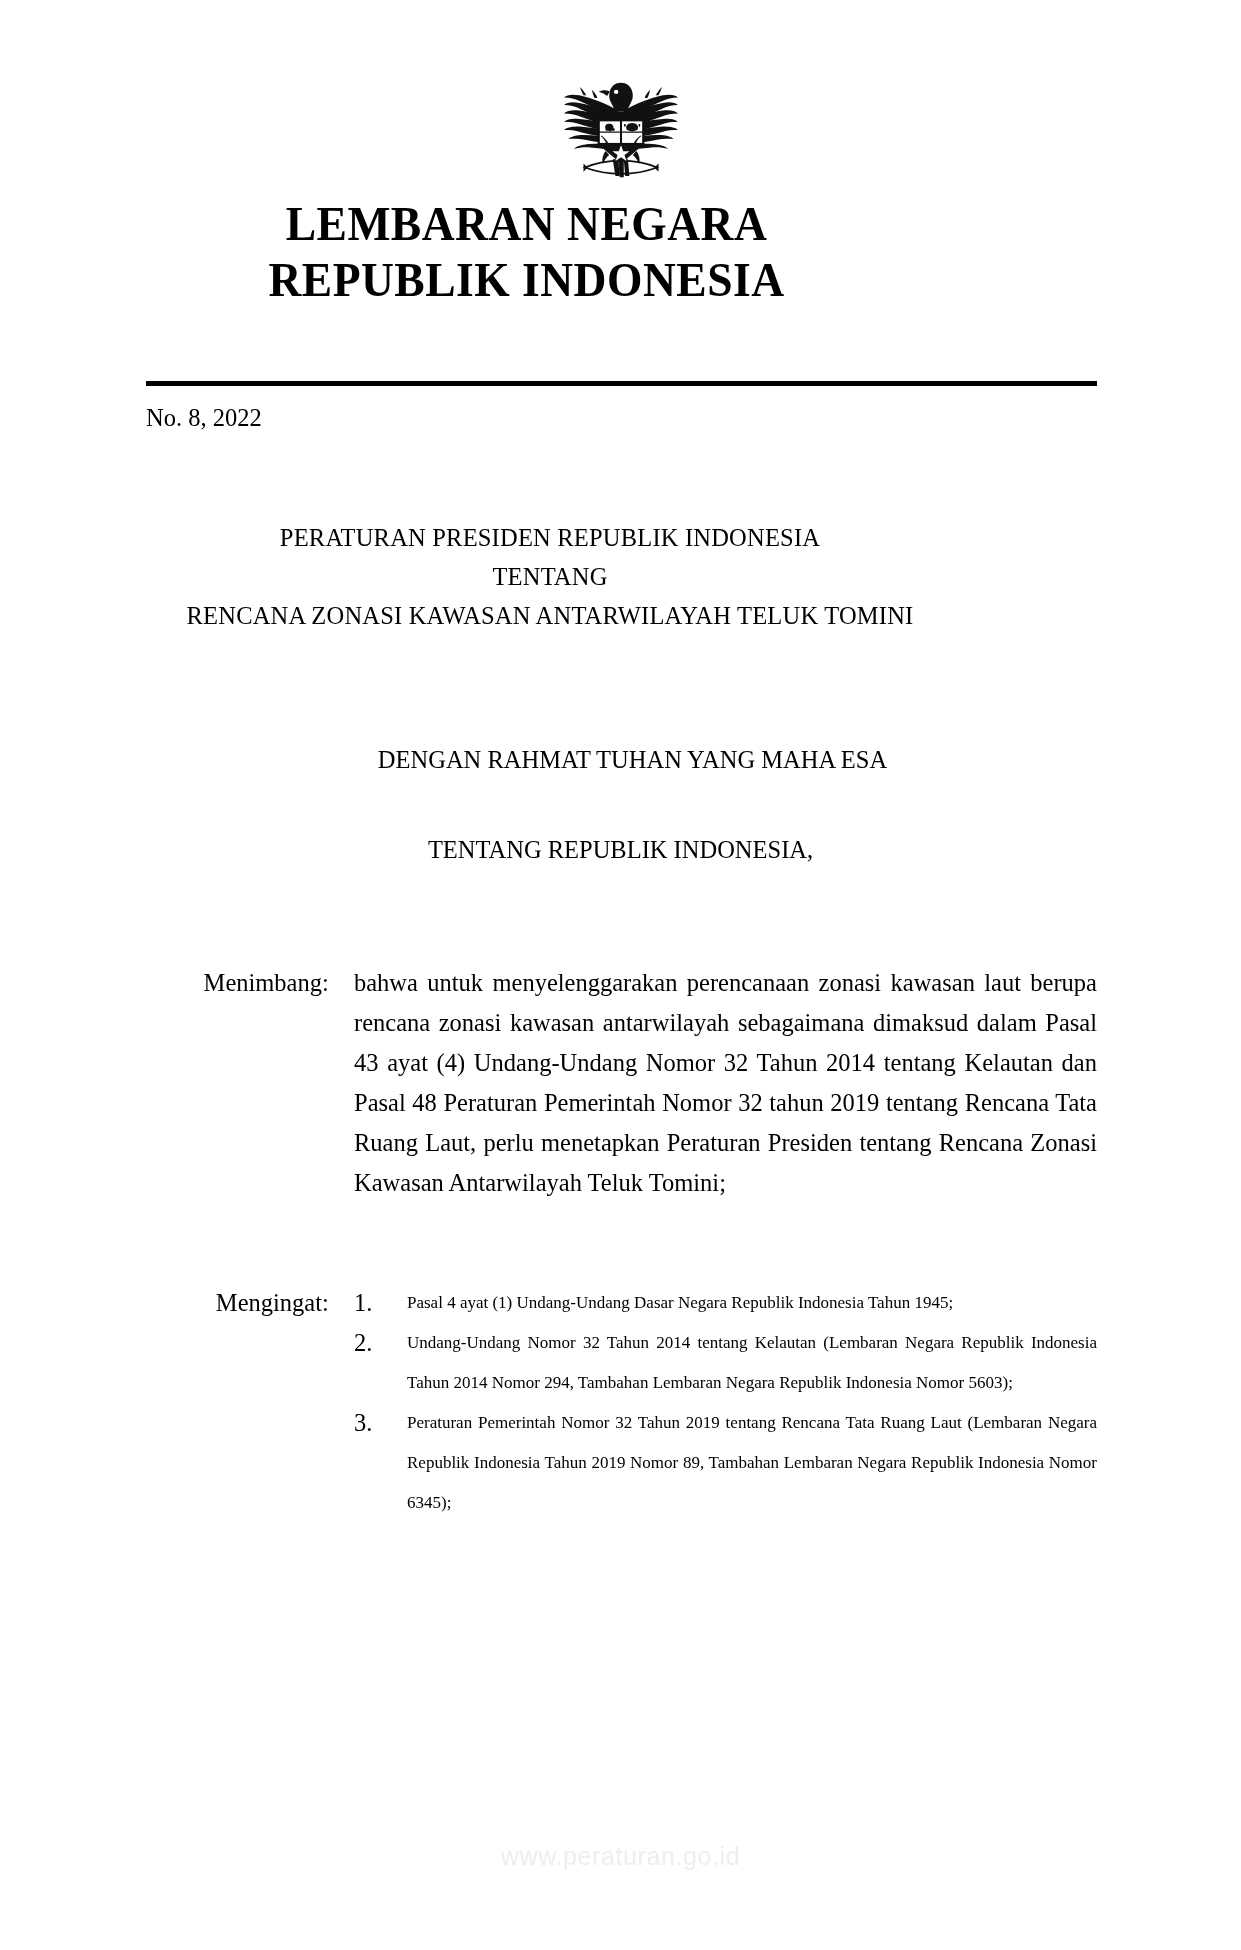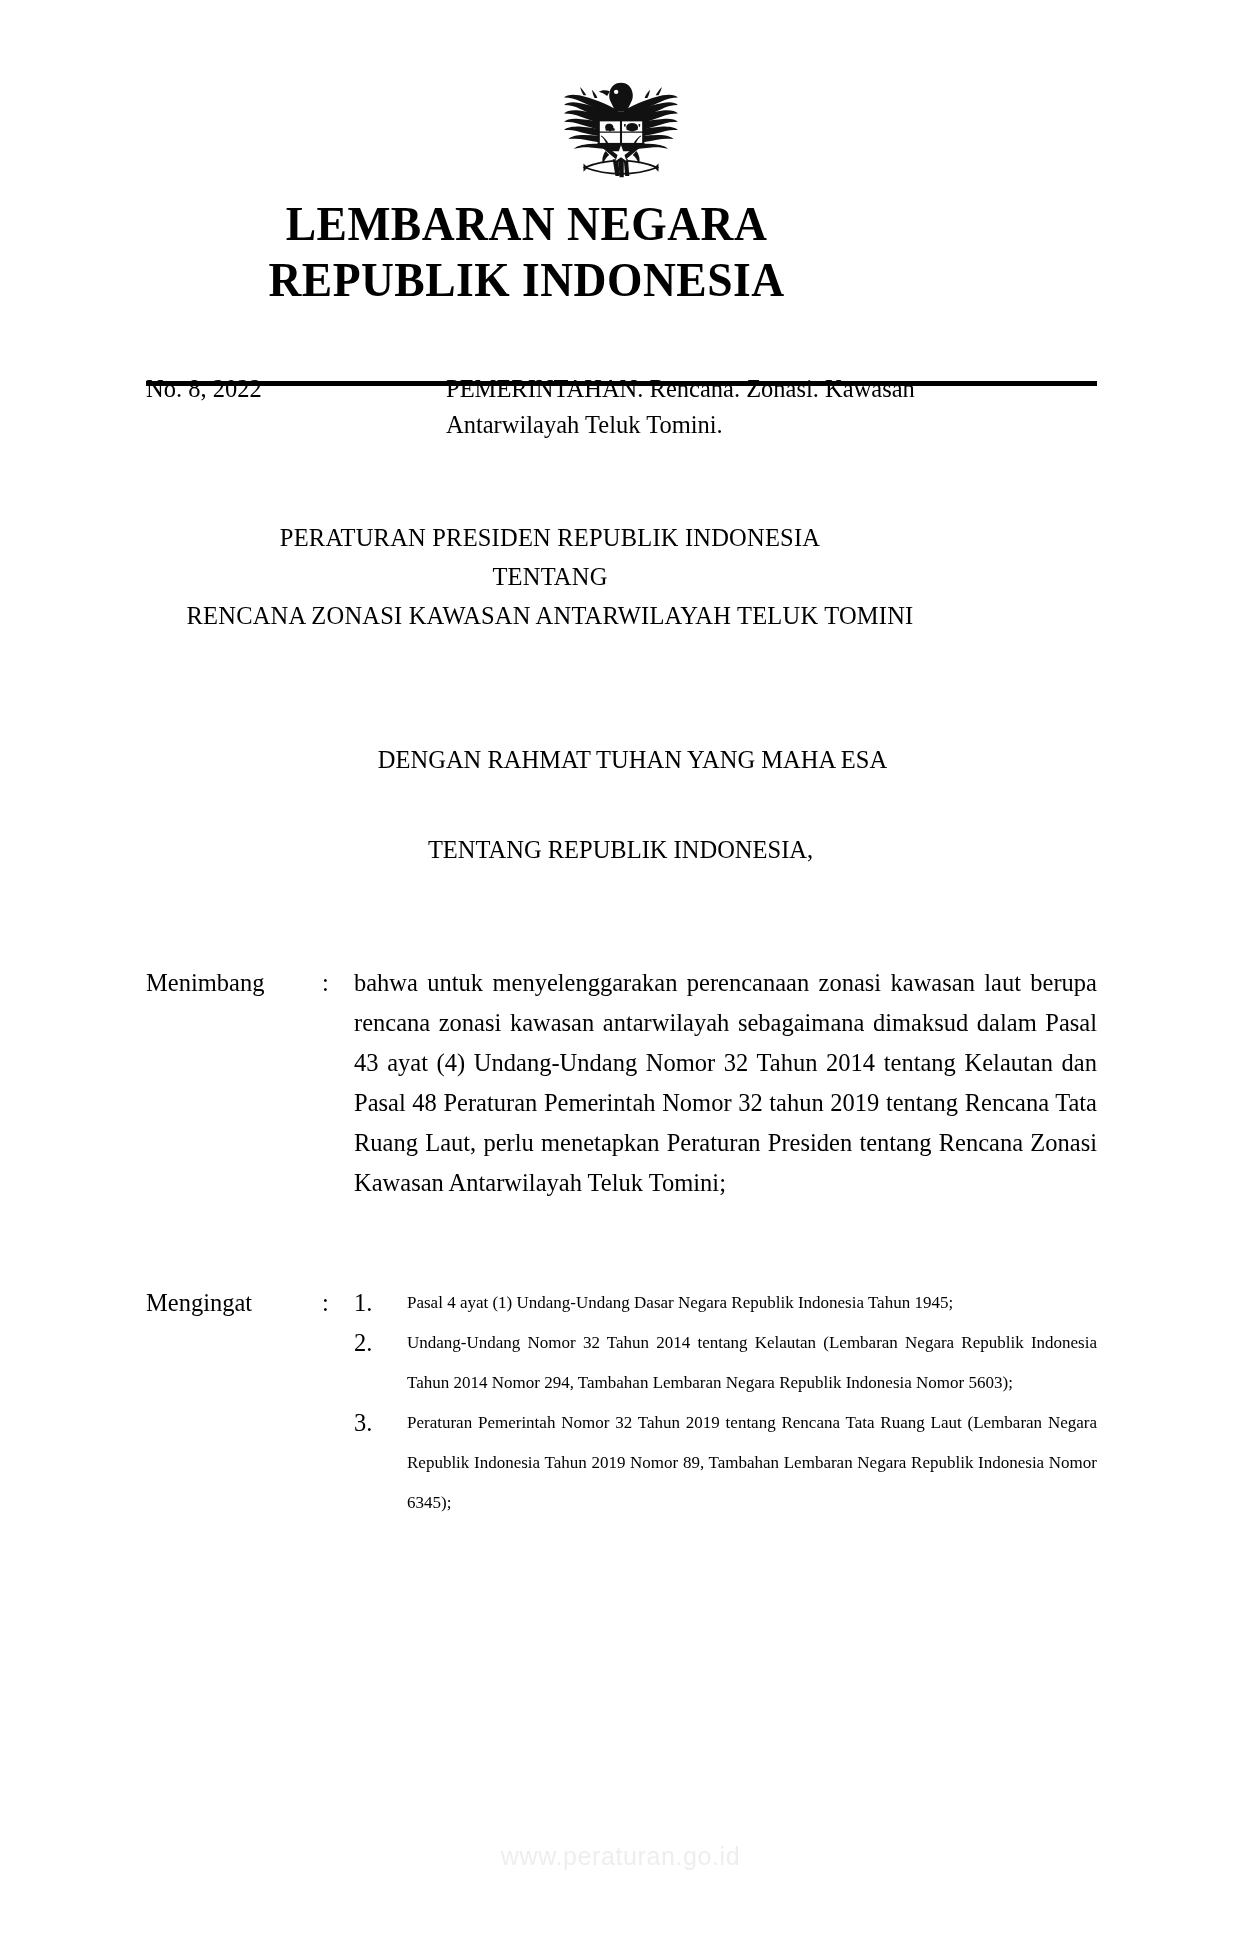--- a/index.html
+++ b/index.html
@@ -62,21 +62,21 @@
     top: 381px;
     left: 146px;
     width: 951px;
     height: 5px;
     background: #000;
   }
 
   
   .idline {
     position: absolute;
-    top: 371px;
+    top: 400px;
     left: 146px;
     width: 951px;
     display: flex;
     align-items: flex-start;
   }
   .idline .no {
     width: 300px;
     flex: 0 0 300px;
     font-size: 24.5px;
     line-height: 36px;
@@ -132,20 +132,21 @@
     left: 146px;
     width: 951px;
     display: flex;
     align-items: flex-start;
   }
   .clause .label {
     flex: 0 0 176px;
     width: 176px;
     font-size: 24.5px;
     line-height: 40px;
+    text-align: right;
   }
   .clause .colon {
     flex: 0 0 32px;
     width: 32px;
     font-size: 24.5px;
     line-height: 40px;
   }
   .clause .content {
     flex: 1 1 auto;
     font-size: 24.5px;
@@ -269,24 +270,20 @@
 
   <div class="masthead">
     <div class="line">LEMBARAN NEGARA</div>
     <div class="line">REPUBLIK INDONESIA</div>
   </div>
 
   <div class="rule"></div>
 
   <div class="idline">
     <div class="no">No. 8, 2022</div>
-    <div class="subject">
-      <span>PEMERINTAHAN. Rencana. Zonasi. Kawasan</span>
-      <span class="lastline">Antarwilayah Teluk Tomini.</span>
-    </div>
   </div>
 
   <div class="titleblock">
     <div class="tline">PERATURAN PRESIDEN REPUBLIK INDONESIA</div>
     <div class="tline">TENTANG</div>
     <div class="tline">RENCANA ZONASI KAWASAN ANTARWILAYAH TELUK TOMINI</div>
   </div>
 
   <div class="blessing">DENGAN RAHMAT TUHAN YANG MAHA ESA</div>
   <div class="presiden">TENTANG REPUBLIK INDONESIA,</div>

